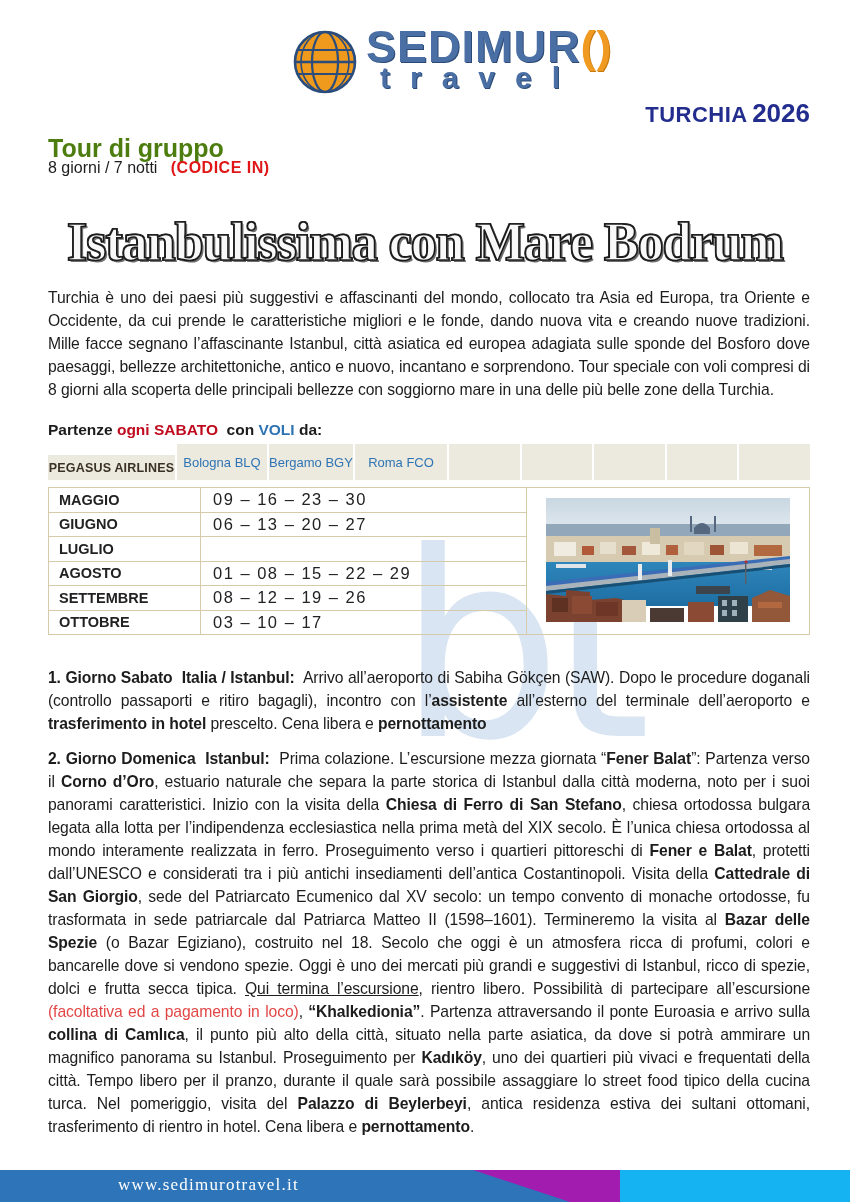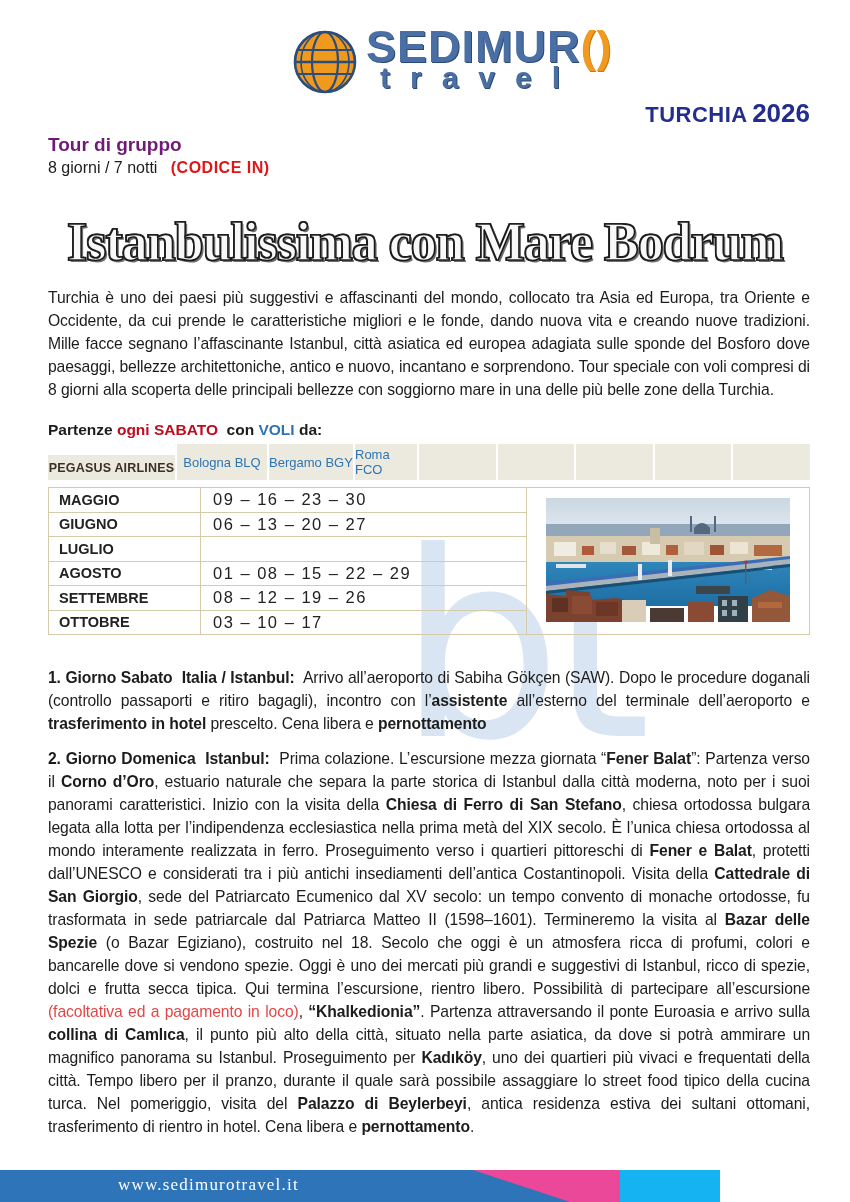--- a/index.html
+++ b/index.html
@@ -14,67 +14,67 @@
   .logo-text{margin-left:4px;line-height:1;}
   .logo-top{font-size:45px;font-weight:700;color:#4a6fa5;letter-spacing:1px;
             text-shadow:1px 1px 0 #2c4a75;}
   .logo-top .paren{color:#f09a22;text-shadow:1px 1px 0 #c77a10;}
   .logo-bottom{font-size:30px;font-weight:700;color:#4a6fa5;letter-spacing:20px;
                margin-top:-6px;padding-left:14px;text-shadow:1px 1px 0 #2c4a75;}
   
   .year-title{position:absolute;right:40px;top:98px;color:#232d8e;font-weight:700;z-index:1;}
   .year-title .t{font-size:22px;letter-spacing:.5px;}
   .year-title .y{font-size:26px;}
-  .tour-type{position:absolute;left:48px;top:134px;font-size:19px;font-weight:700;color:#701a75;z-index:1;}
+  .tour-type{position:absolute;left:48px;top:134px;font-size:25px;font-weight:700;color:#4d7c0f;z-index:1;}
   .duration-line{position:absolute;left:48px;top:159px;font-size:16px;z-index:1;}
   .duration-line .code{color:#e01616;font-weight:700;letter-spacing:.5px;}
   .main-title{position:absolute;left:0;right:0;top:212px;text-align:center;z-index:1;
               font-family:"Liberation Serif",serif;font-size:52px;font-weight:700;
               color:#f8f8f8;-webkit-text-stroke:1.6px #1a1a1a;letter-spacing:-1px;
               text-shadow:2px 2px 0 #6e6e6e,-1px -1px 0 #333,1px -1px 0 #333,-1px 1px 0 #333,1px 1px 0 #333;
               transform:scaleY(1.04);}
   
   .para{position:absolute;left:48px;width:762px;font-size:15.7px;line-height:23px;
         text-align:justify;letter-spacing:-0.1px;z-index:1;}
   .intro{top:286px;}
   .day1{top:666px;}
   .day2{top:747px;}
   .run-b{font-weight:700;}
-  .run-u{}
+  .run-u{text-decoration:underline;}
   .run-red{color:#e24747;}
   .run-reddark{color:#c00b1e;}
   .run-blue{color:#2e74b5;}
   
   .departures{position:absolute;left:48px;top:421px;font-size:15.5px;font-weight:700;z-index:1;}
   
   .flights-row{position:absolute;left:48px;top:444px;width:762px;height:36px;display:flex;gap:2px;z-index:1;}
   .fcell{background:#ecead e;background:#eceade;display:flex;align-items:center;justify-content:center;}
   .fcell:nth-child(1){width:127px;margin-top:11px;}
   .fcell:nth-child(2){width:90px;}
   .fcell:nth-child(3){width:84px;}
-  .fcell:nth-child(4){width:62px;}
+  .fcell:nth-child(4){width:92px;}
   .fcell:nth-child(n+5){flex:1;}
   .fcell .airline{font-size:12.5px;font-weight:700;color:#3a3026;letter-spacing:.2px;}
   .fcell .city{font-size:13px;color:#2e74b5;}
   .fcell .city b{font-weight:400;}
   
   .sched-wrap{position:absolute;left:48px;top:487px;width:762px;height:148px;z-index:1;
               border:1px solid #d5cbab;display:flex;box-sizing:border-box;}
   .sched-left{width:477px;display:flex;flex-direction:column;box-sizing:border-box;}
   .srow{flex:1;display:flex;border-bottom:1px solid #d5cbab;box-sizing:border-box;}
   .srow:last-child{border-bottom:none;}
   .smonth{width:152px;border-right:1px solid #d5cbab;box-sizing:border-box;
           display:flex;align-items:center;padding-left:10px;font-size:14.5px;font-weight:700;color:#222;}
   .sdates{flex:1;display:flex;align-items:center;padding-left:12px;font-size:16.5px;
           letter-spacing:1.5px;color:#222;}
   .photo-cell{flex:1;border-left:1px solid #d5cbab;display:flex;align-items:flex-start;
               justify-content:center;padding-top:10px;box-sizing:border-box;background:transparent;}
   .photo-frame{width:244px;height:124px;}
   
-  .footer{position:absolute;left:0;bottom:0;width:720px;height:32px;z-index:2;background:#ec4899;}
+  .footer{position:absolute;left:0;bottom:0;width:850px;height:32px;z-index:2;background:#a21caf;}
   .footer-light{position:absolute;left:620px;top:0;bottom:0;right:0;background:#15b3f1;}
   .footer-dark{position:absolute;left:0;top:0;bottom:0;width:570px;background:#2e74b8;
                clip-path:polygon(0 0,473px 0,570px 100%,0 100%);}
   .footer-url{position:absolute;left:118px;top:5px;color:#ffffff;z-index:3;
               font-family:"Liberation Serif",serif;font-size:17px;letter-spacing:1.2px;
               text-decoration:none;}
 </style>
 </head>
 <body>
 

